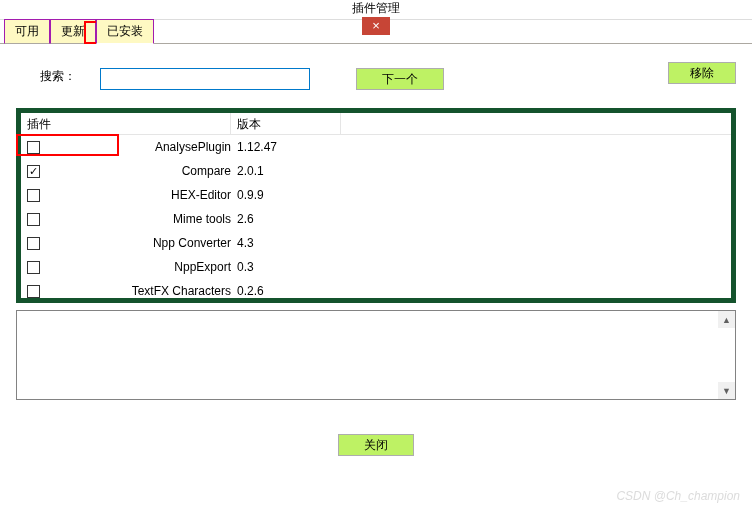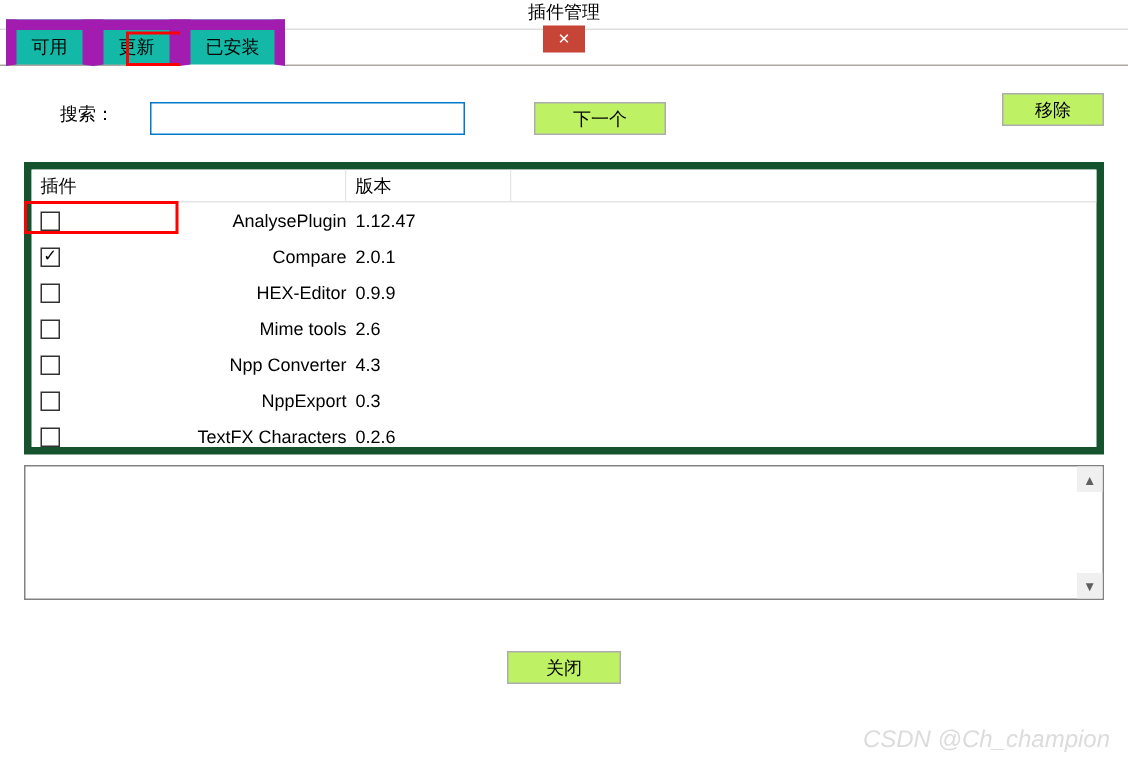--- a/index.html
+++ b/index.html
@@ -1,21 +1,21 @@
 <!DOCTYPE html>
 <html><head>
 <meta charset="utf-8">
 <style>
 * { box-sizing: border-box; margin: 0; padding: 0; }
 body { font-family: "Microsoft YaHei", Arial, sans-serif; font-size: 12px; background: #fff; width: 752px; height: 513px; position: relative; overflow: hidden; }
 .titlebar { height: 20px; display: flex; align-items: center; justify-content: space-between; background: #fff; border-bottom: 1px solid #ddd; flex-direction: column; }
 .titlebar .title { padding: 0 6px; color: #000; }
 .close-btn { width: 28px; height: 20px; background: #c74536; color: #fff; text-align: center; line-height: 18px; font-size: 13px; cursor: pointer; }
 .tabstrip { display: flex; height: 24px; align-items: flex-end; padding: 0 4px; border-bottom: 1px solid #aca8a1; }
-.tab { padding: 3px 10px; border: 7px solid #a21caf; background: #14b8a6; margin-right: 0; position: relative; cursor: pointer; }
+.tab { padding: 3px 10px; border: 1px solid #a21caf; background: #fef9c3; margin-right: 0; position: relative; cursor: pointer; }
 .tab.inactive { top: 1px; border-bottom: 1px solid #aca8a1;}
 .tab.active { border-bottom: 1px solid #fff; top: 1px; z-index: 2; }
 .tab-hl { border: 2px solid red; position: absolute; }
 .content { padding: 14px 16px 0 16px; }
 .searchrow { display: flex; align-items: flex-start; gap: 24px; margin: 10px 0 18px 24px; }
 .searchrow label { }
 .search-input { width: 210px; height: 22px; border: 1px solid #0079cb; padding: 2px 4px; outline: none; }
 .btn { height: 22px; border: 1px solid #adadad; background: #bef264; padding: 0 24px; cursor: pointer; font-family: inherit; font-size: 12px;}
 .remove-btn { position: absolute; right: 16px; top: 62px; width: 68px; padding: 0;}
 .next-btn { margin-left: 22px; width: 88px; padding:0;}
@@ -30,21 +30,21 @@
 .td { display: flex; align-items: center; }
 .td.c1 { width: 210px; padding-left: 6px; gap: 6px; justify-content: space-between; }
 .td.c2 { width: 110px; padding-left: 6px; }
 .cb { width: 13px; height: 13px; border: 1px solid #333; display: inline-flex; align-items: center; justify-content: center; font-size: 11px; line-height: 11px; background: #fff;}
 .row-hl { position: absolute; }
 .desc-box { margin-top: 7px; border: 1px solid #828282; height: 90px; position: relative; }
 .scroll-arrow { position: absolute; right: 0; width: 17px; height: 17px; background: #f0f0f0; display:flex; align-items:center; justify-content:center; color:#606060; font-size:9px;}
 .scroll-up { top: 0; }
 .scroll-down { bottom: 0; }
 .bottom { display: flex; justify-content: center; padding: 34px 0 0 0; }
-.watermark { position: absolute; right: 12px; bottom: 10px; color: #dcdcdc; font-size: 16px; font-style: italic; font-family: Arial; pointer-events: none; }
+.watermark { position: absolute; right: 12px; bottom: 10px; color: #dcdcdc; font-size: 12px; font-style: italic; font-family: Arial; pointer-events: none; }
 </style>
 </head>
 <body>
 
 <div class="titlebar">
   <span class="title">插件管理</span>
   <div class="close-btn">×</div>
 </div>
 
 <div class="tabstrip">

